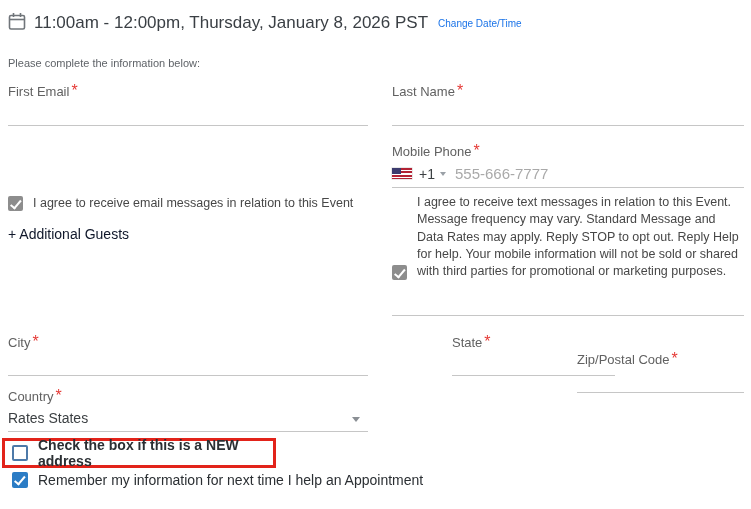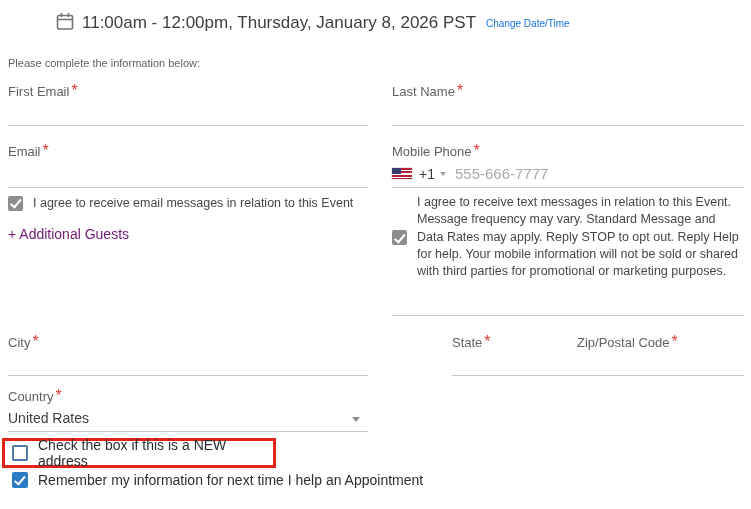--- a/index.html
+++ b/index.html
@@ -1,21 +1,21 @@
 <!DOCTYPE html>
 <html><head>
 <meta charset="utf-8">
 <style>
   * { margin:0; padding:0; box-sizing:border-box; }
   html,body { background:#fff; }
   body { font-family:"Liberation Sans", sans-serif; }
   .page { position:relative; width:751px; height:509px; background:#fff; overflow:hidden; }
 
   
-  .hdr { position:absolute; left:8px; top:11px; display:flex; align-items:center;margin-left:48px; }
+  .hdr { position:absolute; left:8px; top:11px; display:flex; align-items:center; }
   .hdr .cal { flex:none; margin-top:1px; }
   .hdr .dt { font-size:17px; color:#3a3f44; margin-left:8px; white-space:nowrap; }
   .hdr .chg { font-size:10px; color:#1a73e8; margin-left:10px; cursor:pointer; white-space:nowrap; }
 
   .intro { position:absolute; left:8px; top:57px; font-size:11px; color:#5f6368; }
 
   
   .fg { position:absolute; }
   .lbl { font-size:13px; color:#616161; }
   .req { color:#e53935; margin-left:2px; }
@@ -37,37 +37,37 @@
     box-shadow:0 0 0 0.5px #d0d0d0; cursor:pointer; }
   .flag::after { content:""; position:absolute; left:0; top:0; width:9px; height:6px; background:#3c3b6e; }
   .cc { font-size:14px; color:#3c4043; margin:0 5px 0 7px; cursor:pointer; }
   .caret-sm { width:0; height:0; border-left:3.5px solid transparent; border-right:3.5px solid transparent;
     border-top:4px solid #9aa0a6; margin-right:9px; cursor:pointer; }
   .phone-input { flex:1; border:none; outline:none; background:transparent;
     font-size:15px; color:#3c4043; min-width:0; }
   .phone-input::placeholder { color:#a9a9a9; }
 
   
-  .check-row { position:absolute; display:flex; align-items:center; }
+  .check-row { position:absolute; display:flex; align-items:flex-end; }
   .cb { width:15px; height:15px; border-radius:2px; flex:none; position:relative; cursor:pointer; }
   .cb-gray { background:#8d8d8d; }
   .cb-blue { background:#2b7cc5; width:16px; height:16px; }
   .cb.checked::after { content:""; position:absolute; left:5px; top:1.5px; width:4px; height:8.5px;
     border:solid #fff; border-width:0 2px 2px 0; transform:rotate(40deg); }
   .cb-outline { width:16px; height:16px; border-radius:2px; background:#fff;
     border:2px solid #4d7aa9; flex:none; cursor:pointer; }
   .cb-text { font-size:12.5px; color:#474747; margin-left:10px; line-height:15px; margin-top:1px; }
   .cb-text.multi { line-height:17.3px; margin-top:-1px; }
   .cb-text.big { font-size:14px; color:#2b2f33; line-height:16px; }
 
-  .link { position:absolute; font-size:14px; color:#701a75; cursor:pointer; }
+  .link { position:absolute; font-size:14px; color:#0f172a; cursor:pointer; }
 
   
   .hl-box { position:absolute; left:2px; top:438px; width:274px; height:30px;
-    border:3px solid #e2231a; display:flex; align-items:center; padding-left:7px; }
+    border:3px solid #e2231a; display:flex; align-items:center; padding-left:7px;font-weight:bold; }
   .hl-box .cb-text { margin-left:10px; margin-top:0; }
 </style>
 </head>
 <body>
 
 <div class="page">
 
   <div class="hdr">
     <span class="cal">
       <svg width="18" height="19" viewBox="0 0 18 19" fill="none" stroke="#70757a" stroke-width="1.6">
@@ -85,24 +85,20 @@
 
   <div class="fg" style="left:8px; top:82px; width:360px; height:44px;">
     <span class="lbl">First Email</span><span class="req">*</span>
     <input class="line-input" type="text" style="">
   </div>
   <div class="fg" style="left:392px; top:82px; width:352px; height:44px;">
     <span class="lbl">Last Name</span><span class="req">*</span>
     <input class="line-input" type="text" style="">
   </div>
 
-  <div class="fg" style="left:8px; top:142px; width:360px; height:46px;">
-    <span class="lbl">Email</span><span class="req">*</span>
-    <input class="line-input" type="text" style="">
-  </div>
   <div class="fg" style="left:392px; top:142px; width:352px; height:46px;">
     <span class="lbl">Mobile Phone</span><span class="req">*</span>
     <div class="phone-row">
       <span class="flag"></span>
       <span class="cc">+1</span>
       <span class="caret-sm"></span>
       <input class="phone-input" type="text" placeholder="555-666-7777" style="">
     </div>
   </div>
 
@@ -122,29 +118,29 @@
   </div>
 
   <div class="fg" style="left:8px; top:333px; width:360px; height:43px;">
     <span class="lbl">City</span><span class="req">*</span>
     <input class="line-input" style="height: 24px;" type="text">
   </div>
   <div class="fg" style="left:404px; top:333px; width:163px; height:43px;margin-left:48px;">
     <span class="lbl">State</span><span class="req">*</span>
     <input class="line-input" style="height: 24px;" type="text">
   </div>
-  <div class="fg" style="left:577px; top:333px; width:167px; height:43px;">
+  <div class="fg" style="left:577px; top:350px; width:167px; height:43px;">
     <span class="lbl">Zip/Postal Code</span><span class="req">*</span>
     <input class="line-input" style="height: 24px;" type="text">
   </div>
 
   <div class="fg" style="left:8px; top:387px; width:360px; height:45px;">
     <span class="lbl">Country</span><span class="req">*</span>
     <div class="select-wrap">
-      <span class="select-val">United Rates</span>
+      <span class="select-val">Rates States</span>
       <span class="caret"></span>
     </div>
   </div>
 
   <div class="hl-box">
     <span class="cb-outline"></span>
     <span class="cb-text big">Check the box if this is a NEW address</span>
   </div>
 
   <div class="check-row" style="left:12px; top:472px; width:520px; align-items:center;">

